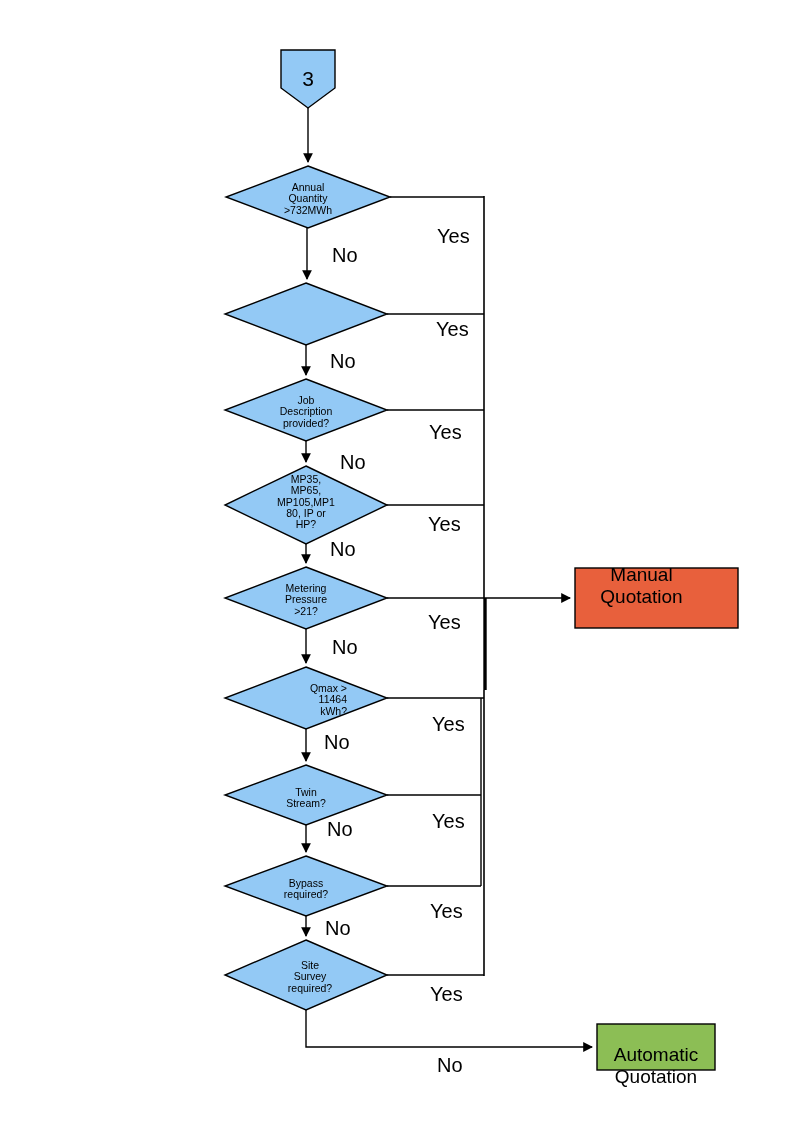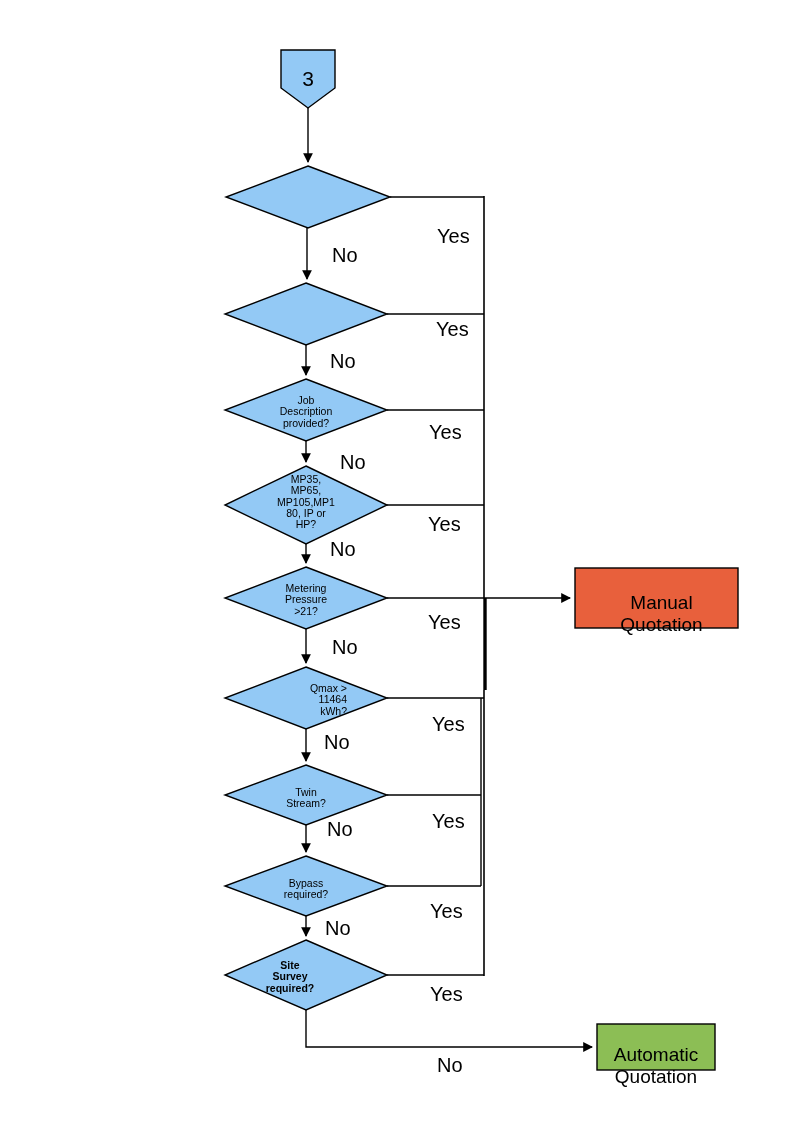--- a/index.html
+++ b/index.html
@@ -107,43 +107,46 @@
     <line x1="484" y1="690" x2="484" y2="976" stroke="#000000" stroke-width="1.6"></line>
     <line x1="481" y1="698" x2="481" y2="886" stroke="#000000" stroke-width="1.4"></line>
 
     <line x1="387" y1="598" x2="570" y2="598" stroke="#000000" stroke-width="1.4" marker-end="url(#arrow)"></line>
 
     <polyline points="306,1010 306,1047 592,1047" fill="none" stroke="#000000" stroke-width="1.4" marker-end="url(#arrow)"></polyline>
   </svg>
 
   <div class="node-label start-label" style="left:281px; top:68px; width:54px;">3</div>
 
+  <div class="node-label diamond-label" style="left:250px; top:182px; width:116px;">Annual
+Quantity
+&gt;732MWh</div>
   <div class="node-label diamond-label" style="left:248px; top:395px; width:116px;">Job
 Description
 provided?</div>
   <div class="node-label diamond-label" style="left:251px; top:474px; width:110px;">MP35,
 MP65,
 MP105,MP1
 80, IP or
 HP?</div>
   <div class="node-label diamond-label" style="left:248px; top:583px; width:116px;">Metering
 Pressure
 &gt;21?</div>
   <div class="node-label diamond-label" style="left:265px; top:683px; width:82px; text-align:right;">Qmax &gt;
 11464
 kWh?</div>
   <div class="node-label diamond-label" style="left:248px; top:787px; width:116px;">Twin
 Stream?</div>
   <div class="node-label diamond-label" style="left:248px; top:878px; width:116px;">Bypass
 required?</div>
-  <div class="node-label diamond-label" style="left:232px; top:960px; width:116px;font-weight:bold;">Site
+  <div class="node-label diamond-label" style="left:252px; top:960px; width:116px;">Site
 Survey
 required?</div>
 
-  <div class="node-label terminal-label" style="left:575px; top:592px; width:133px;padding-left:20px;">Manual
+  <div class="node-label terminal-label" style="left:575px; top:564px; width:133px;">Manual
 Quotation</div>
   <div class="node-label terminal-label" style="left:597px; top:1029px; width:118px;margin-top:15px;">Automatic
 Quotation</div>
 
   <div class="edge-label" style="left:332px; top:244px;">No</div>
   <div class="edge-label" style="left:330px; top:350px;">No</div>
   <div class="edge-label" style="left:340px; top:451px;">No</div>
   <div class="edge-label" style="left:330px; top:538px;">No</div>
   <div class="edge-label" style="left:332px; top:636px;">No</div>
   <div class="edge-label" style="left:324px; top:731px;">No</div>

